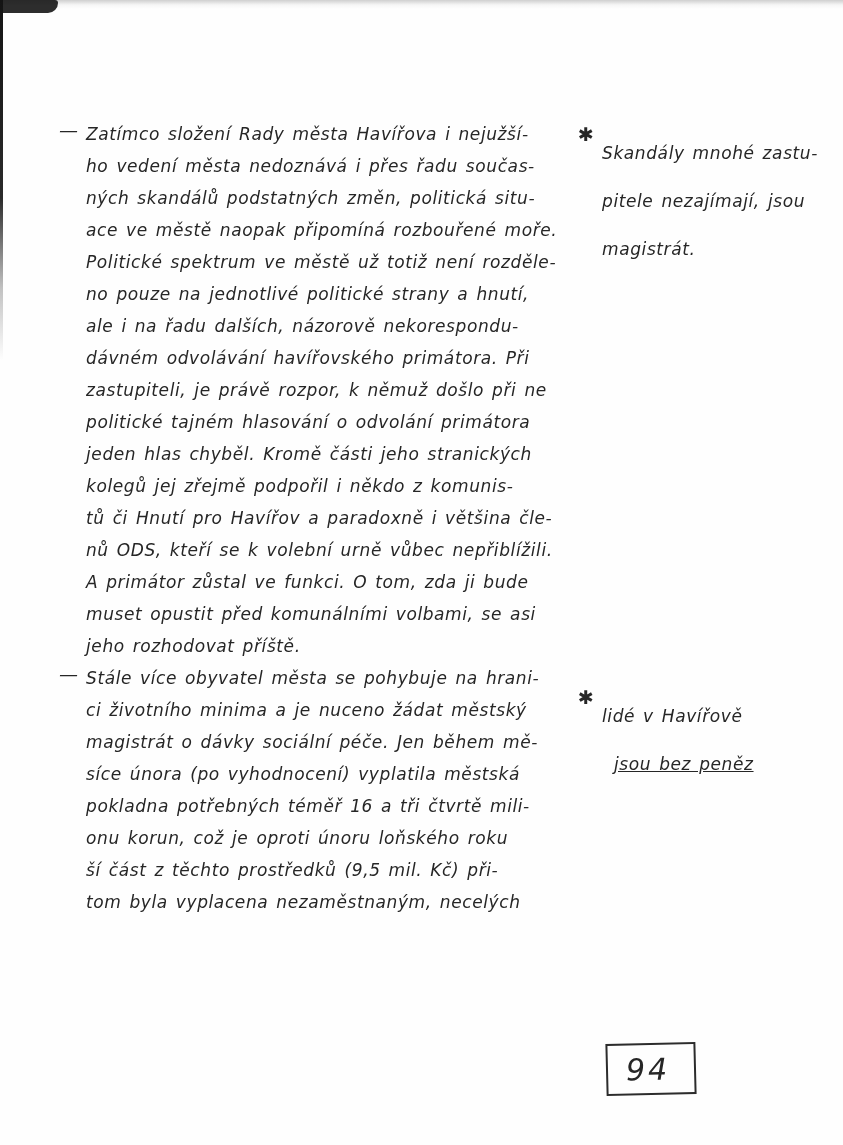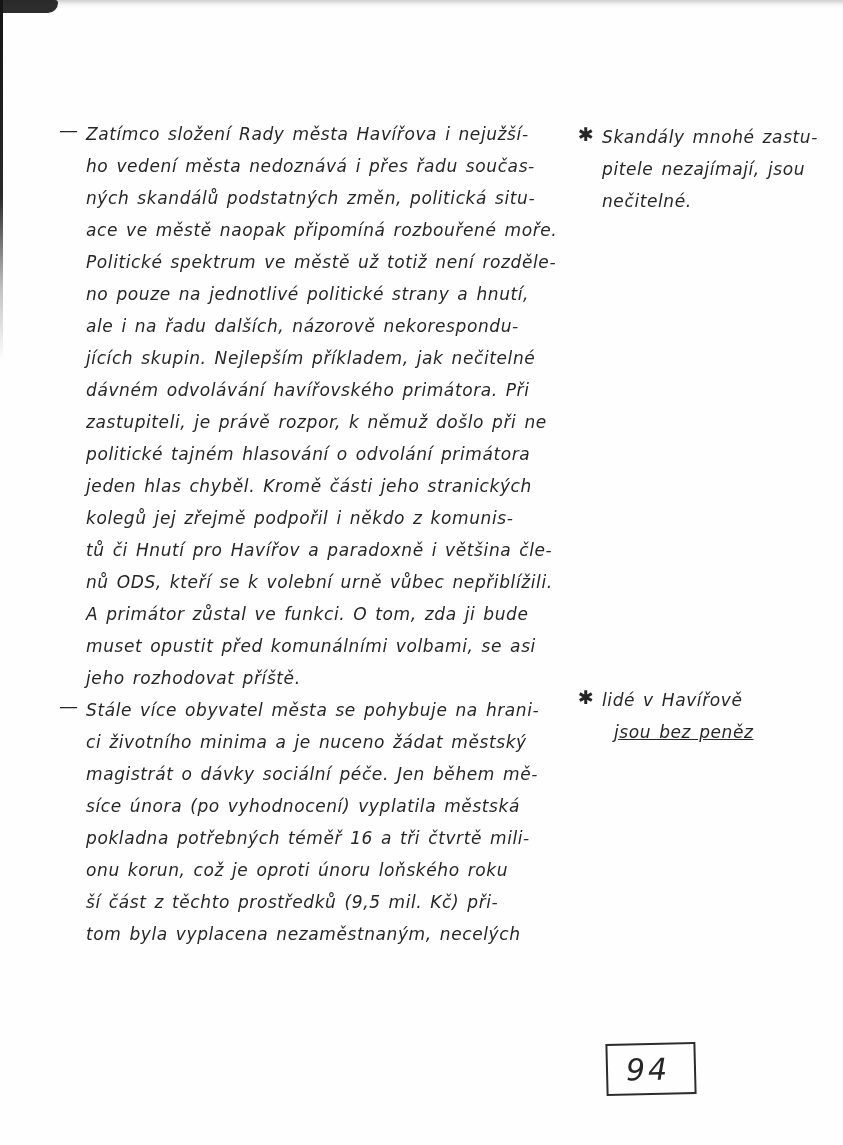--- a/index.html
+++ b/index.html
@@ -86,20 +86,21 @@
     font-style: normal;
     color: #262626;
   }
   .note-lines {
     padding-left: 24px;
   }
   .note-lines .note-line {
     font-size: 17px;
     line-height: 32px;
     white-space: nowrap;
+    margin-top: 16px;
   }
   .note-2 .note-lines .note-line:nth-child(2) { padding-left: 12px; text-decoration: underline; }
 
   
   .page-number-box {
     position: absolute;
     left: 606px;
     top: 1043px;
     width: 86px;
     height: 48px;
@@ -130,21 +131,20 @@
     <div class="paragraph">
       <span class="dash">—</span>
       <div class="lines">
           <div class="line">Zatímco složení Rady města Havířova i nejužší-</div>
           <div class="line">ho vedení města nedoznává i přes řadu součas-</div>
           <div class="line">ných skandálů podstatných změn, politická situ-</div>
           <div class="line">ace ve městě naopak připomíná rozbouřené moře.</div>
           <div class="line">Politické spektrum ve městě už totiž není rozděle-</div>
           <div class="line">no pouze na jednotlivé politické strany a hnutí,</div>
           <div class="line">ale i na řadu dalších, názorově nekorespondu-</div>
-          <div class="line">jících skupin. Nejlepším příkladem, jak nečitelné</div>
           <div class="line">dávném odvolávání havířovského primátora. Při</div>
           <div class="line">zastupiteli, je právě rozpor, k němuž došlo při ne</div>
           <div class="line">politické tajném hlasování o odvolání primátora</div>
           <div class="line">jeden hlas chyběl. Kromě části jeho stranických</div>
           <div class="line">kolegů jej zřejmě podpořil i někdo z komunis-</div>
           <div class="line">tů či Hnutí pro Havířov a paradoxně i většina čle-</div>
           <div class="line">nů ODS, kteří se k volební urně vůbec nepřiblížili.</div>
           <div class="line">A primátor zůstal ve funkci. O tom, zda ji bude</div>
           <div class="line">muset opustit před komunálními volbami, se asi</div>
           <div class="line">jeho rozhodovat příště.</div>
@@ -165,21 +165,21 @@
         </div>
     </div>
 
   </div>
 
   <div class="margin-note note-1 ink">
     <span class="asterisk">✱</span>
     <div class="note-lines">
         <div class="note-line">Skandály mnohé zastu-</div>
         <div class="note-line">pitele nezajímají, jsou</div>
-        <div class="note-line">nečitelné.</div>
+        <div class="note-line">magistrát.</div>
       </div>
   </div>
 
   <div class="margin-note note-2 ink">
     <span class="asterisk">✱</span>
     <div class="note-lines">
         <div class="note-line">lidé v Havířově</div>
         <div class="note-line">jsou bez peněz</div>
       </div>
   </div>

